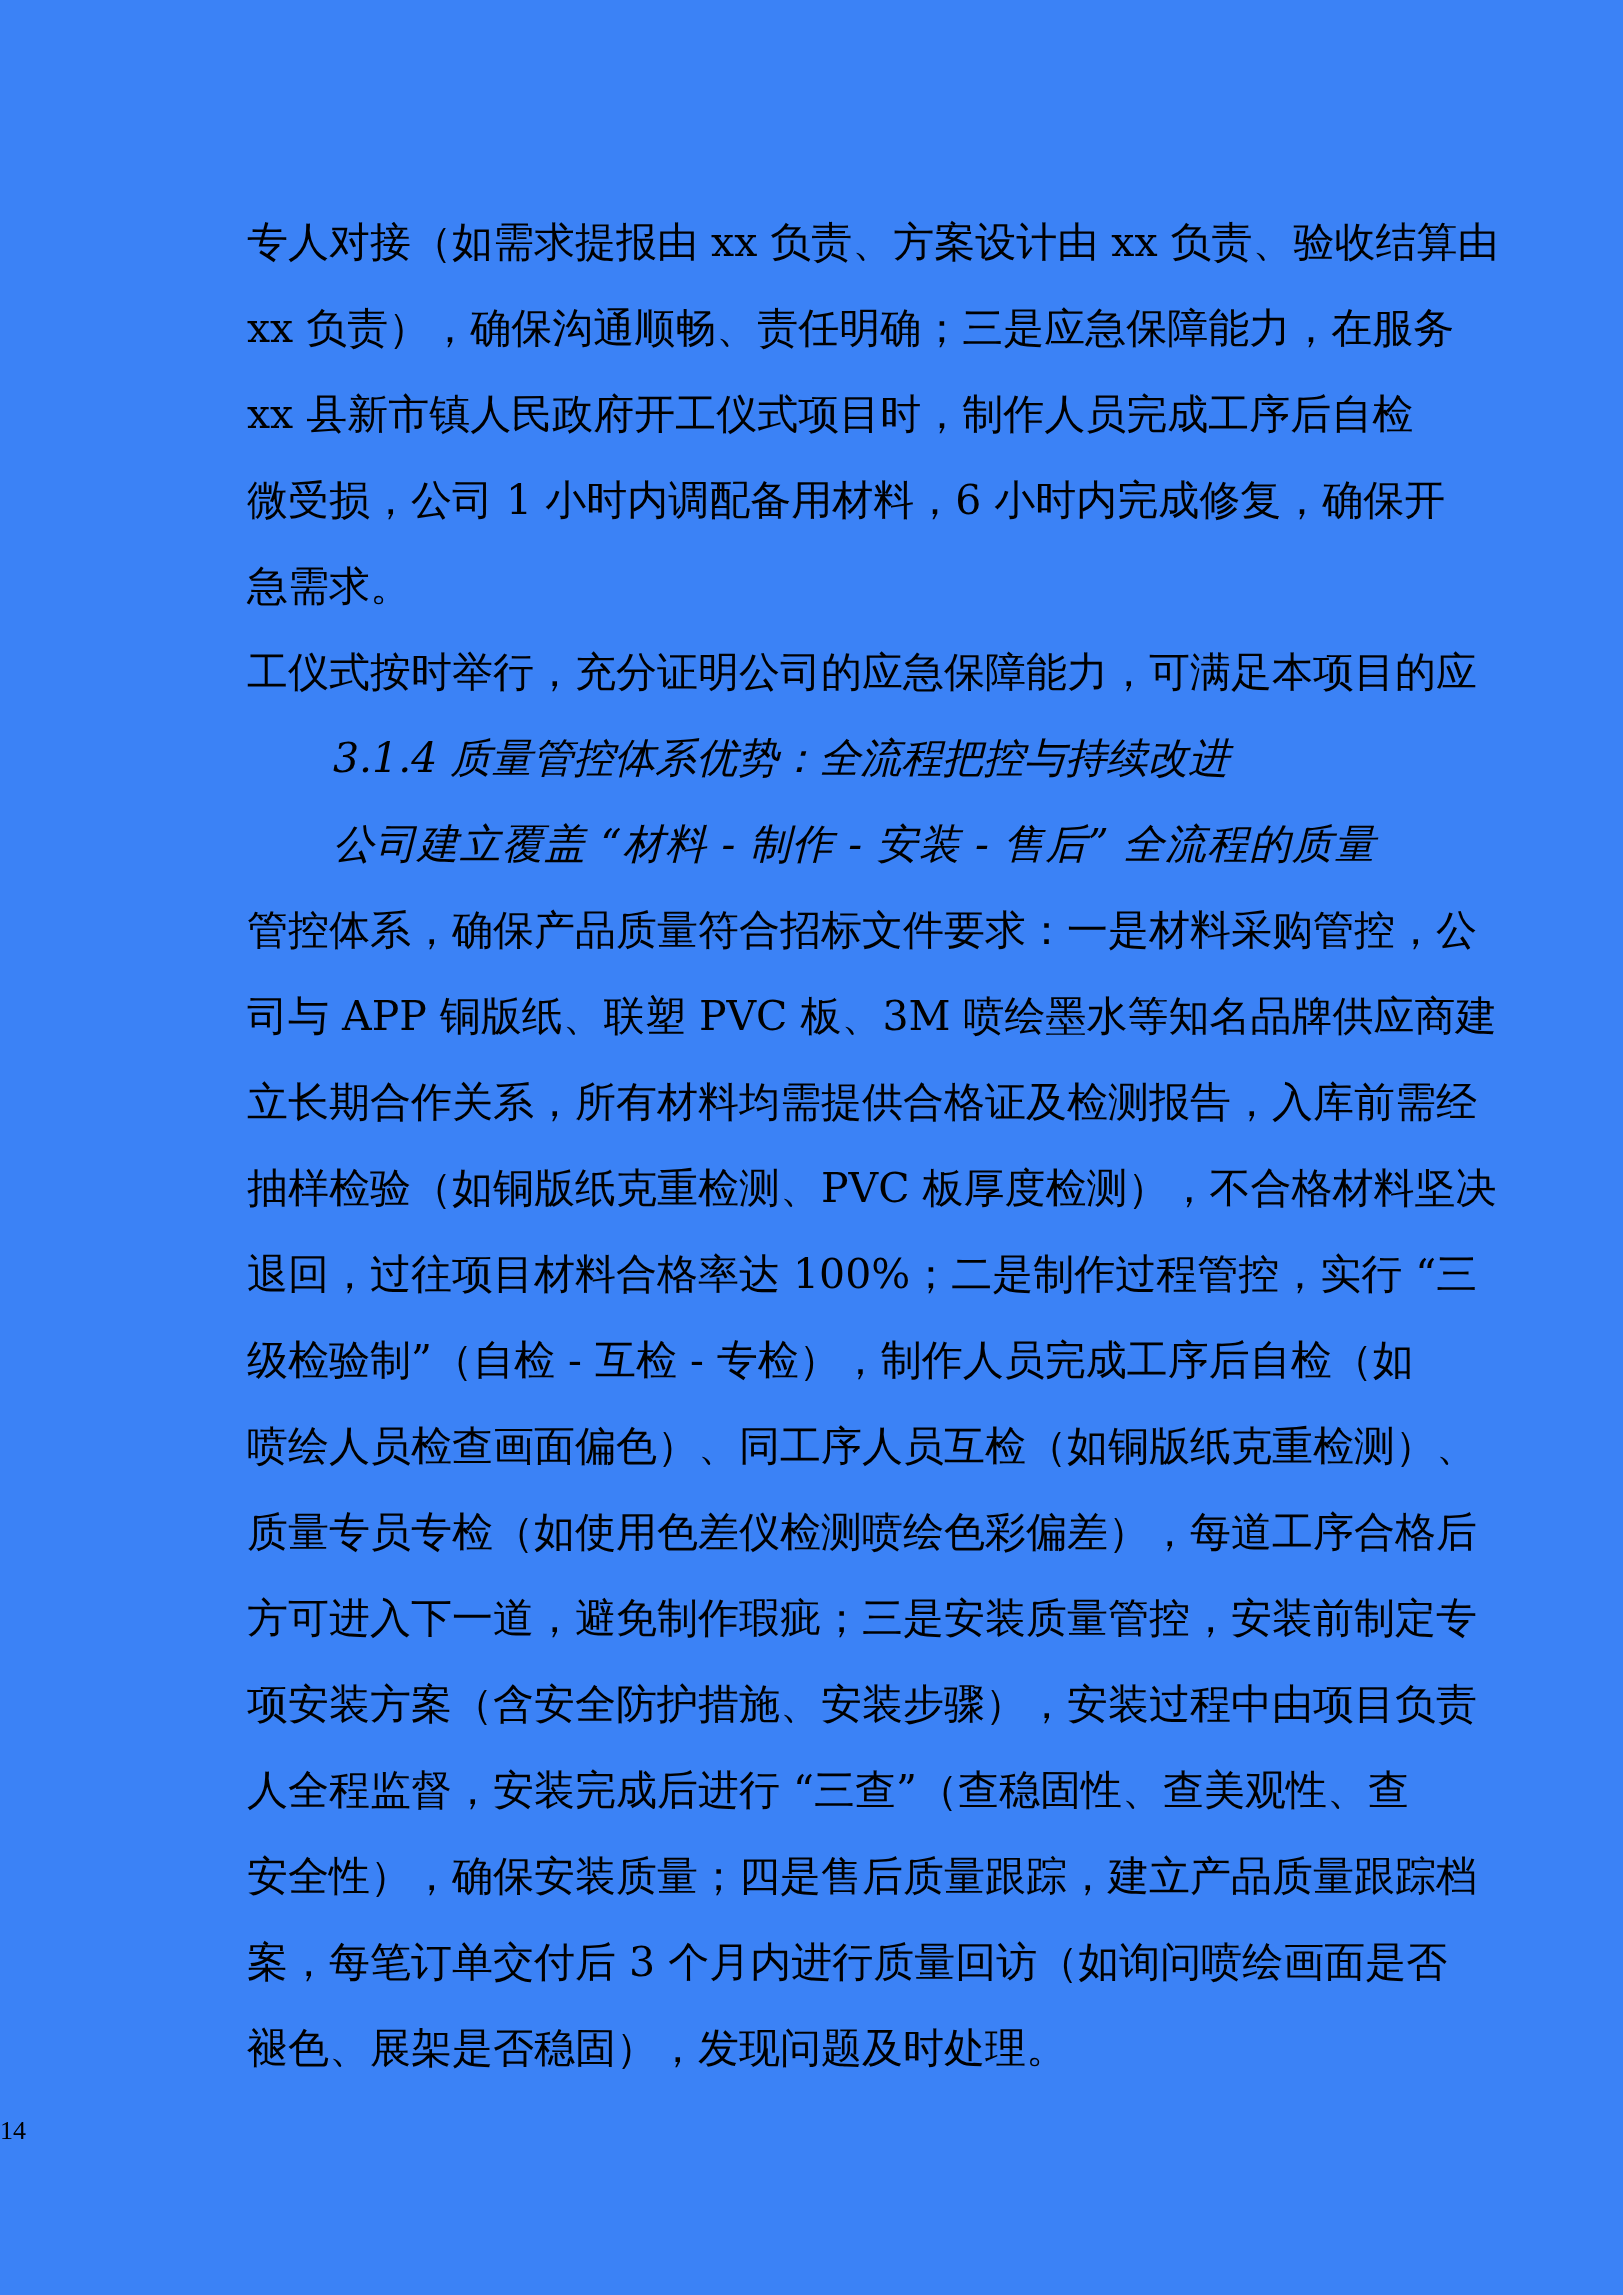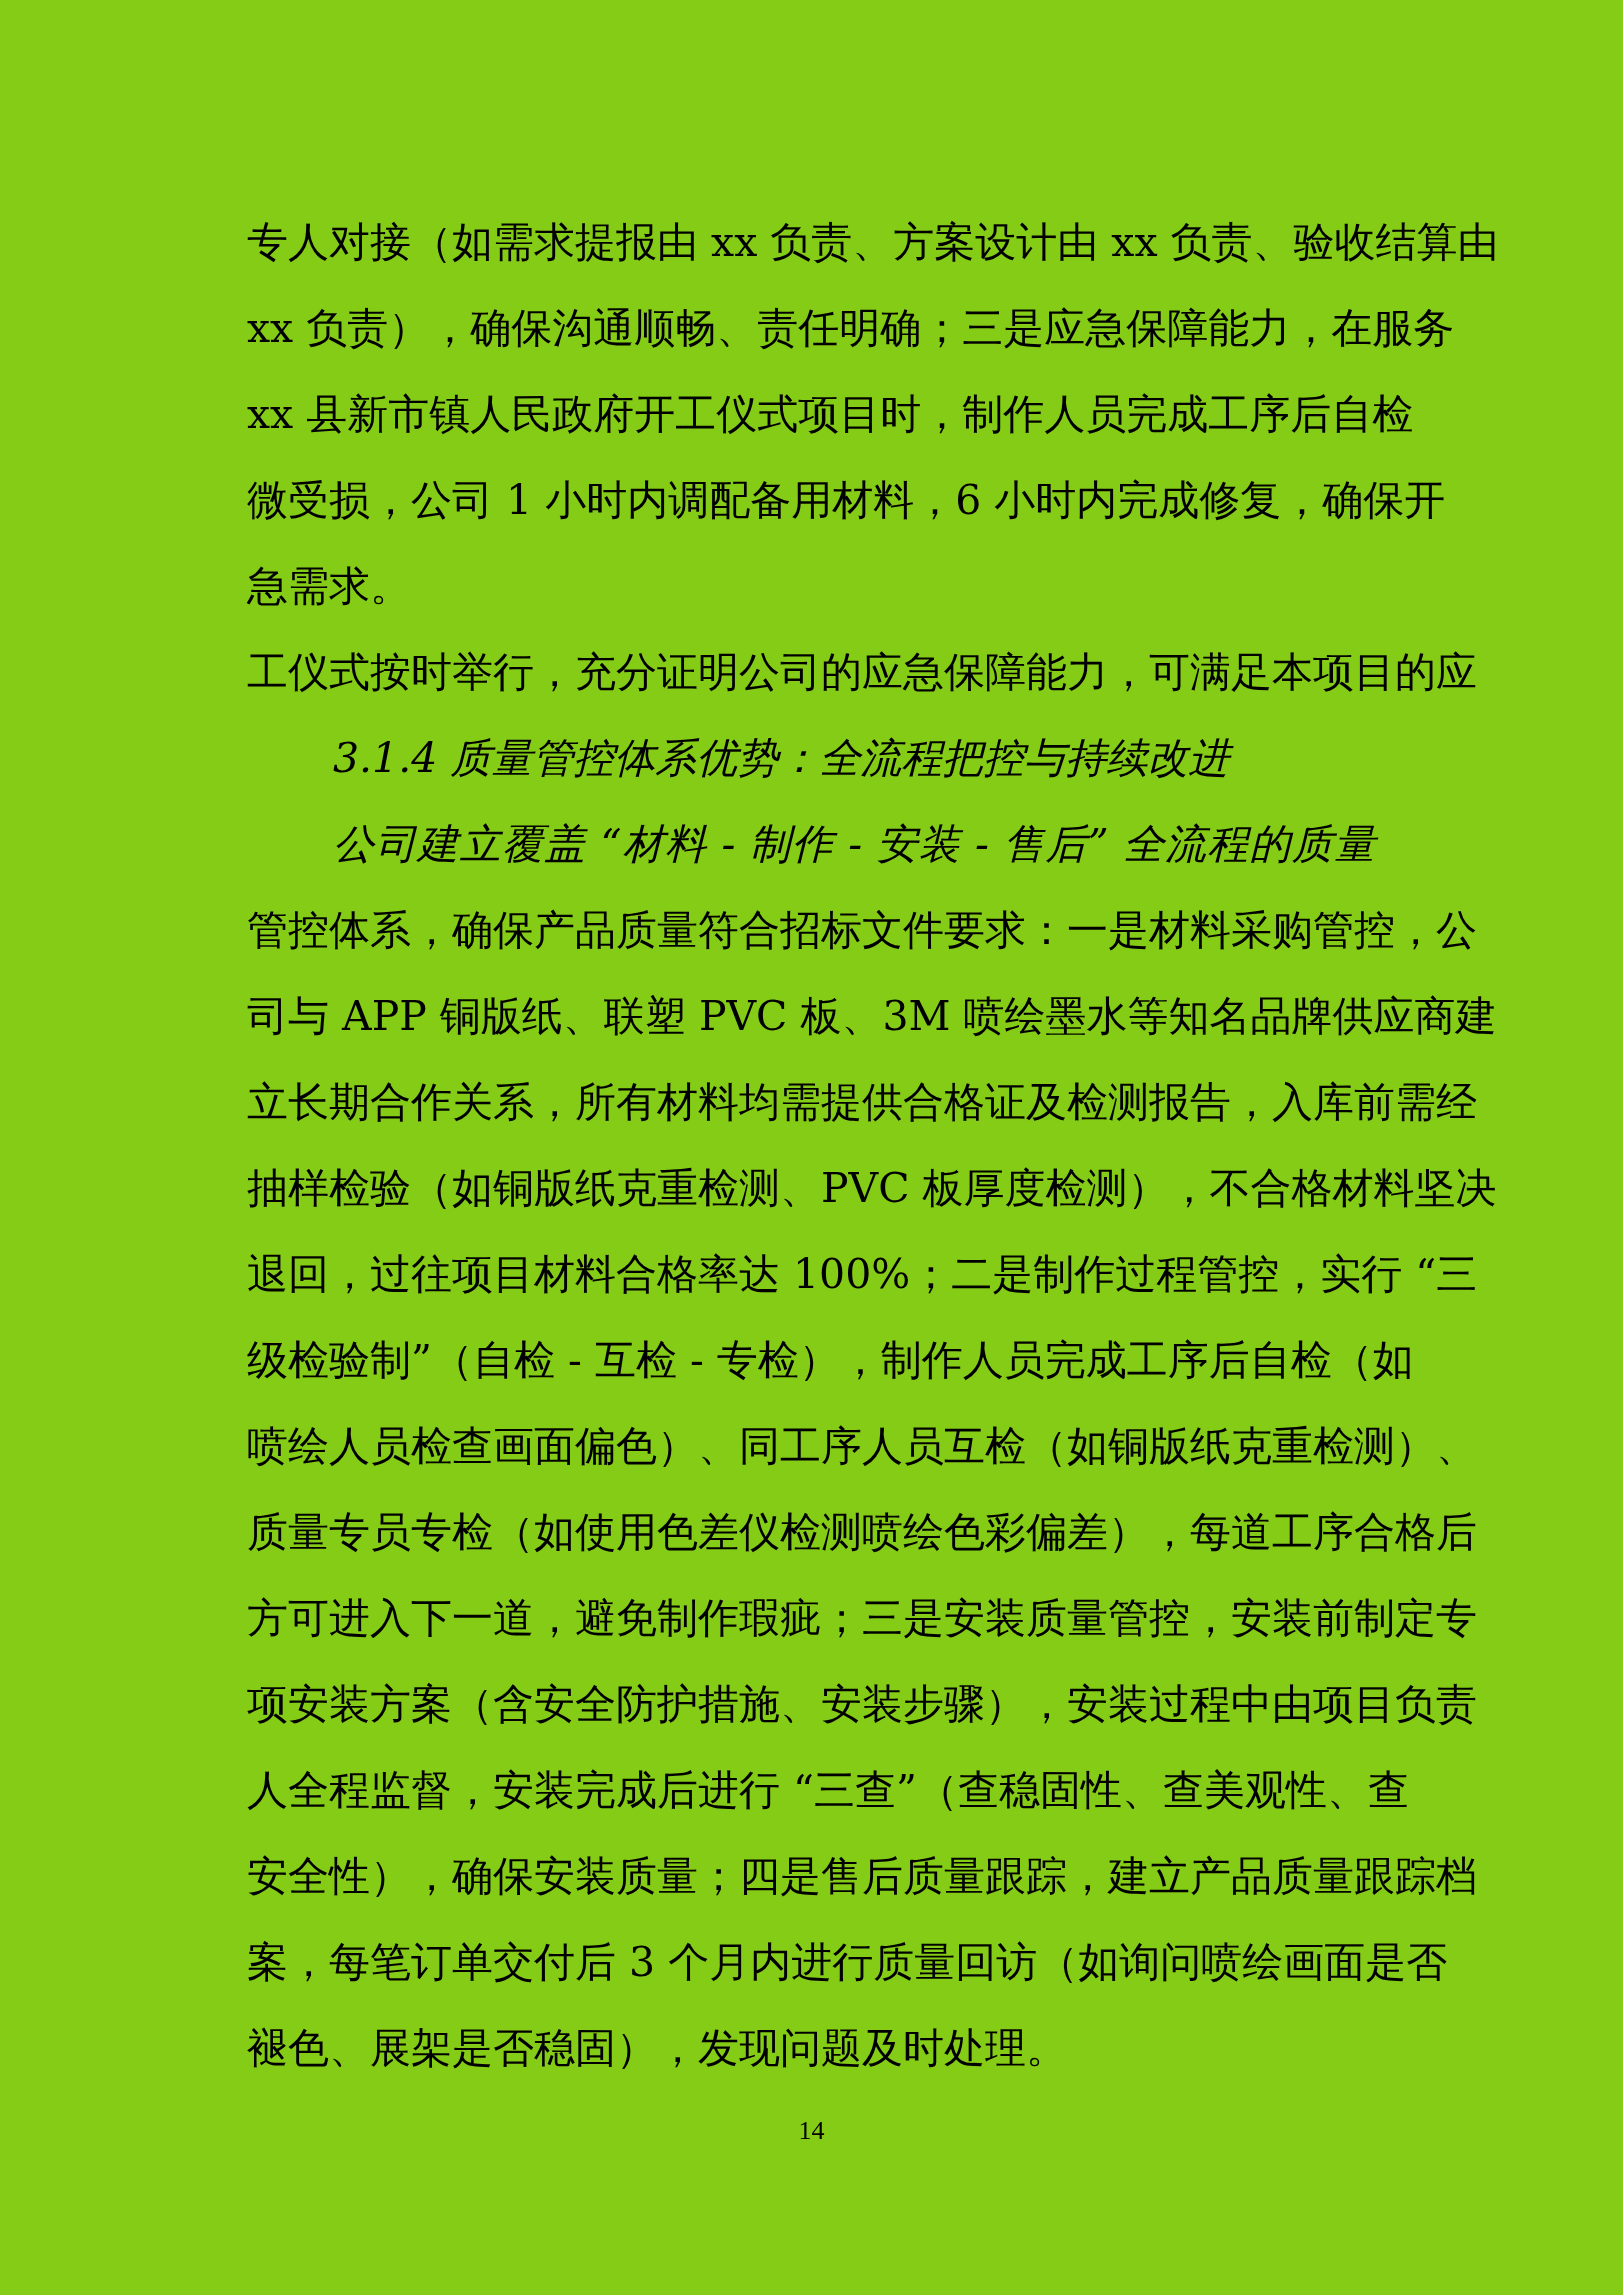--- a/index.html
+++ b/index.html
@@ -13,21 +13,21 @@
     position: relative;
     overflow: hidden;
     font-family: "DejaVu Serif", "Liberation Serif", serif;
     color: #000000;
   }
   .page {
     position: absolute;
     left: 0; top: 0;
     width: 1623px;
     height: 2295px;
-    background: #84cc16;
+    background: #3b82f6;
   }
   .body-text {
     position: absolute;
     left: 247px;
     top: 208px;
     width: 1128px;
   }
   .line {
     display: block;
     height: 86px;
@@ -46,21 +46,21 @@
     font-style: italic;
   }
   .line.heading {
     text-align-last: left;
   }
   .page-number {
     position: absolute;
     left: 0;
     width: 1623px;
     top: 2115px;
-    text-align: center;
+    text-align: left;
     font-family: "Liberation Serif", "DejaVu Serif", serif;
     font-size: 26px;
     line-height: 31px;
   }
 </style>
 </head>
 <body>
 
 <div class="page">
   <div class="body-text">

